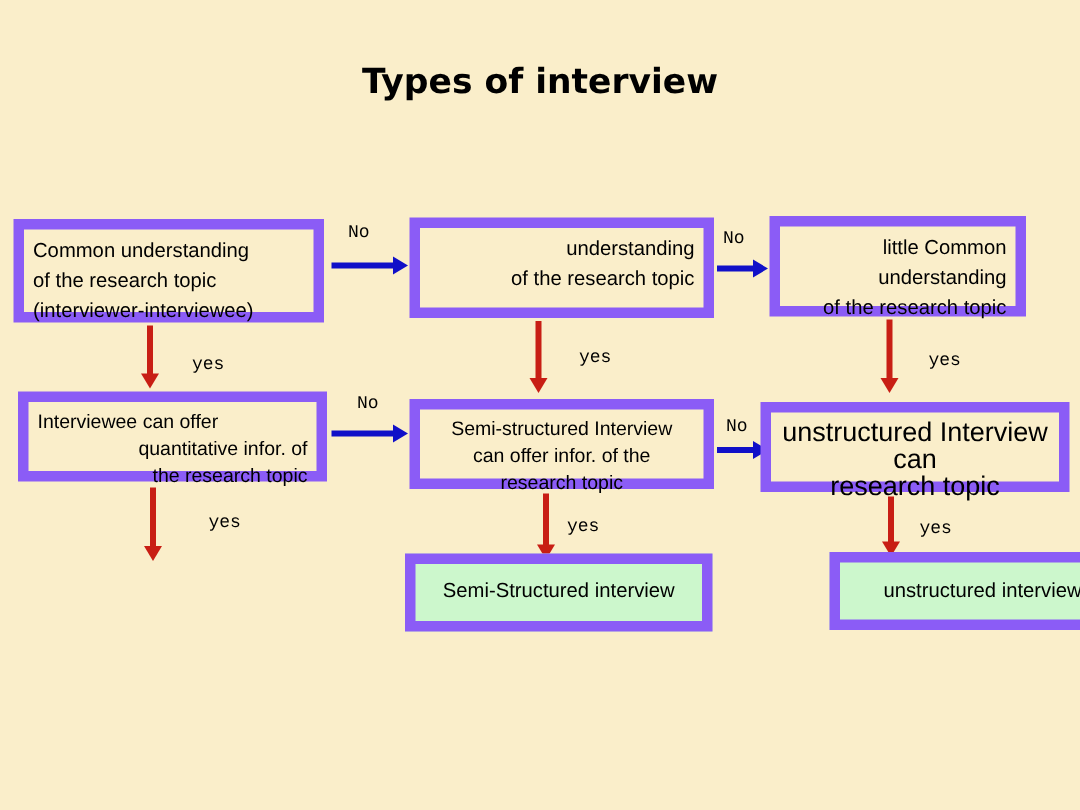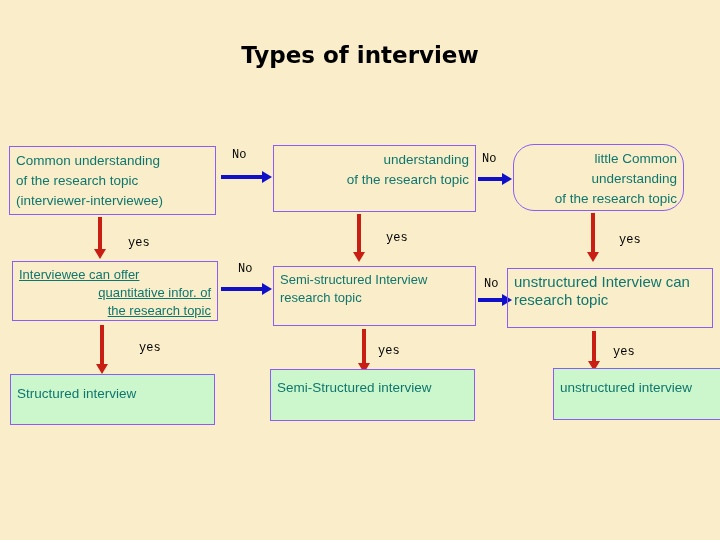--- a/index.html
+++ b/index.html
@@ -27,33 +27,33 @@
     text-align: center;
     font-family: "DejaVu Sans", sans-serif;
     font-size: 23px;
     font-weight: bold;
     color: #000000;
     letter-spacing: 0px;
   }
   .node {
     position: absolute;
     box-sizing: border-box;
-    border: 1px solid #8b5cf6;
-    color: #0f766e;
+    border: 7px solid #8b5cf6;
+    color: #000000;
     font-family: "Liberation Sans", sans-serif;
     font-size: 13.5px;
     line-height: 20px;
     padding: 4px 6px;
     background: transparent;
   }
   .node.green {
     background: #ccf7cc;
   }
   .node.left-align { text-align: left; }
-  .node.center-align { }
+  .node.center-align { text-align: center; }
   .node.right-align { text-align: right; }
 
   
   .arrow-h {
     position: absolute;
     height: 4px;
     background: #1010c8;
   }
   .arrow-h::after {
     content: "";
@@ -107,69 +107,67 @@
   <div class="arrow-h" style="left:221px; top:175px; width:42px;"></div>
 
   <div class="node right-align" style="left:273px; top:145px; width:203px; height:67px;">
     <div>understanding</div>
     <div>of the research topic</div>
   </div>
 
   <div class="edge-label" style="left:482px; top:152px;">No</div>
   <div class="arrow-h" style="left:478px; top:177px; width:25px;"></div>
 
-  <div class="node right-align" style="left:513px; top:144px; width:171px; height:67px;border-radius:21px;">
+  <div class="node right-align" style="left:513px; top:144px; width:171px; height:67px;">
     <div>little Common</div>
     <div>understanding</div>
     <div>of the research topic</div>
   </div>
 
   <div class="arrow-v" style="left:98px; top:217px; height:33px;"></div>
   <div class="edge-label" style="left:128px; top:236px;">yes</div>
 
   <div class="arrow-v" style="left:357px; top:214px; height:39px;"></div>
   <div class="edge-label" style="left:386px; top:231px;">yes</div>
 
   <div class="arrow-v" style="left:591px; top:213px; height:40px;"></div>
   <div class="edge-label" style="left:619px; top:233px;">yes</div>
 
-  <div class="node right-align" style="left:12px; top:261px; width:206px; height:60px; line-height:18px; font-size:13px;text-decoration:underline;">
+  <div class="node right-align" style="left:12px; top:261px; width:206px; height:60px; line-height:18px; font-size:13px;">
     <div style="text-align:left;">Interviewee can offer</div>
     <div>quantitative infor. of</div>
     <div>the research topic</div>
   </div>
 
   <div class="edge-label" style="left:238px; top:262px;">No</div>
   <div class="arrow-h" style="left:221px; top:287px; width:42px;"></div>
 
   <div class="node center-align" style="left:273px; top:266px; width:203px; height:60px; line-height:18px; font-size:13px;">
     <div>Semi-structured Interview</div>
+    <div>can offer infor. of the</div>
     <div>research topic</div>
   </div>
 
   <div class="edge-label" style="left:484px; top:277px;">No</div>
   <div class="arrow-h" style="left:478px; top:298px; width:25px;"></div>
 
-  <div class="node center-align" style="left:507px; top:268px; width:206px; height:60px; line-height:18px; font-size:15px;">
+  <div class="node center-align" style="left:507px; top:268px; width:206px; height:60px; line-height:18px; font-size:18px;">
     <div>unstructured Interview can</div>
     <div>research topic</div>
   </div>
 
   <div class="arrow-v" style="left:100px; top:325px; height:40px;"></div>
   <div class="edge-label" style="left:139px; top:341px;">yes</div>
 
   <div class="arrow-v" style="left:362px; top:329px; height:35px;"></div>
   <div class="edge-label" style="left:378px; top:344px;">yes</div>
 
   <div class="arrow-v" style="left:592px; top:331px; height:31px;"></div>
   <div class="edge-label" style="left:613px; top:345px;">yes</div>
 
-  <div class="node green center-align" style="left:10px; top:374px; width:205px; height:51px; padding-top:9px;">
-    <div>Structured interview</div>
-  </div>
 
   <div class="node green center-align" style="left:270px; top:369px; width:205px; height:52px; padding-top:8px;">
     <div>Semi-Structured interview</div>
   </div>
 
   <div class="node green center-align" style="left:509px; top:368px; width:204px; height:52px; padding-top:9px;margin-left:44px;">
     <div>unstructured interview</div>
   </div>
 
 </div>

